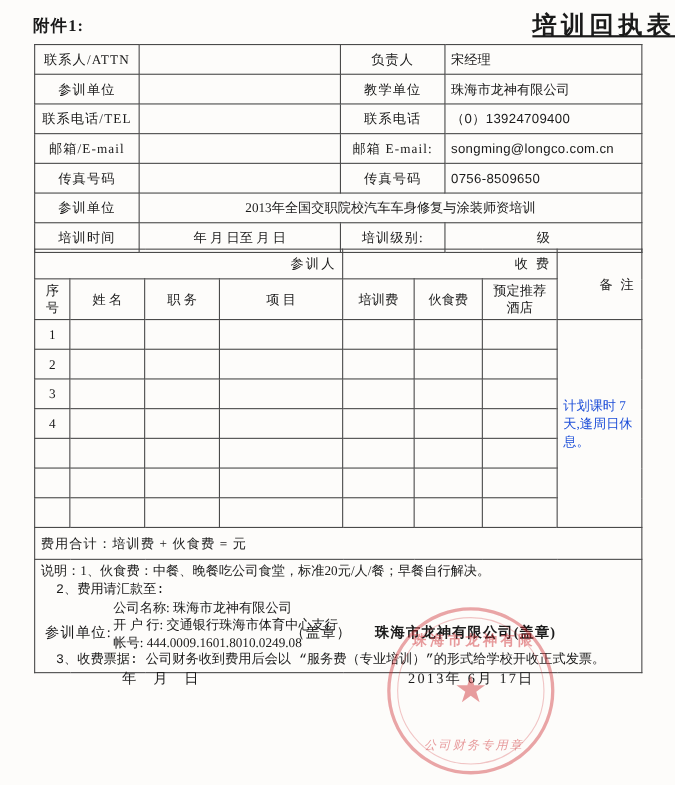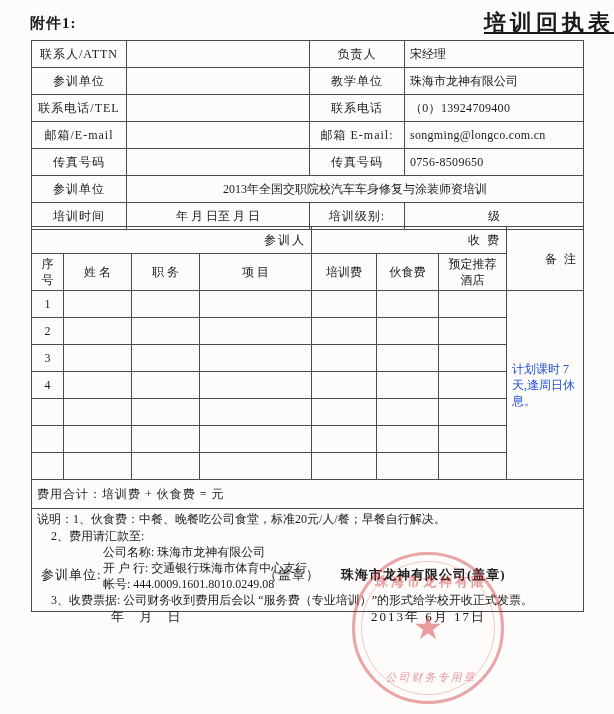--- a/index.html
+++ b/index.html
@@ -56,35 +56,35 @@
     height: 22px;
     vertical-align: middle;
     line-height: 1.35;
   }
   .lbl {
     letter-spacing: 1px;
     white-space: nowrap;
   }
   .c { text-align: center; }
   .l { text-align: left; }
-  .mono { font-family: Liberation Serif, serif; letter-spacing: 0.3px; margin-left: 38px; }
+  .mono { font-family: Liberation Sans, sans-serif; letter-spacing: 0.3px; margin-left: 38px; }
   .tall { height: 26px; }
   .hdr-center {
     text-align: right;
     letter-spacing: 2px;
   }
   .small { font-size: 11px; }
   .note-cell {
     font-size: 12px;
     line-height: 1.65;
     padding: 4px 6px 4px 8px;
     vertical-align: top;
   }
   .note-line { display: block; }
-  .indent1 { padding-left: 14px; display: block; }
+  .indent1 { padding-left: 14px; display: block; font-family: Liberation Mono, monospace; }
   .indent2 { padding-left: 66px; display: block; }
   .remark-text {
     font-size: 11.5px;
     line-height: 1.6;
     text-align: left;
     padding-left: 10px;
     color: #1d4ed8;
   }
   .footer {
     position: absolute;

